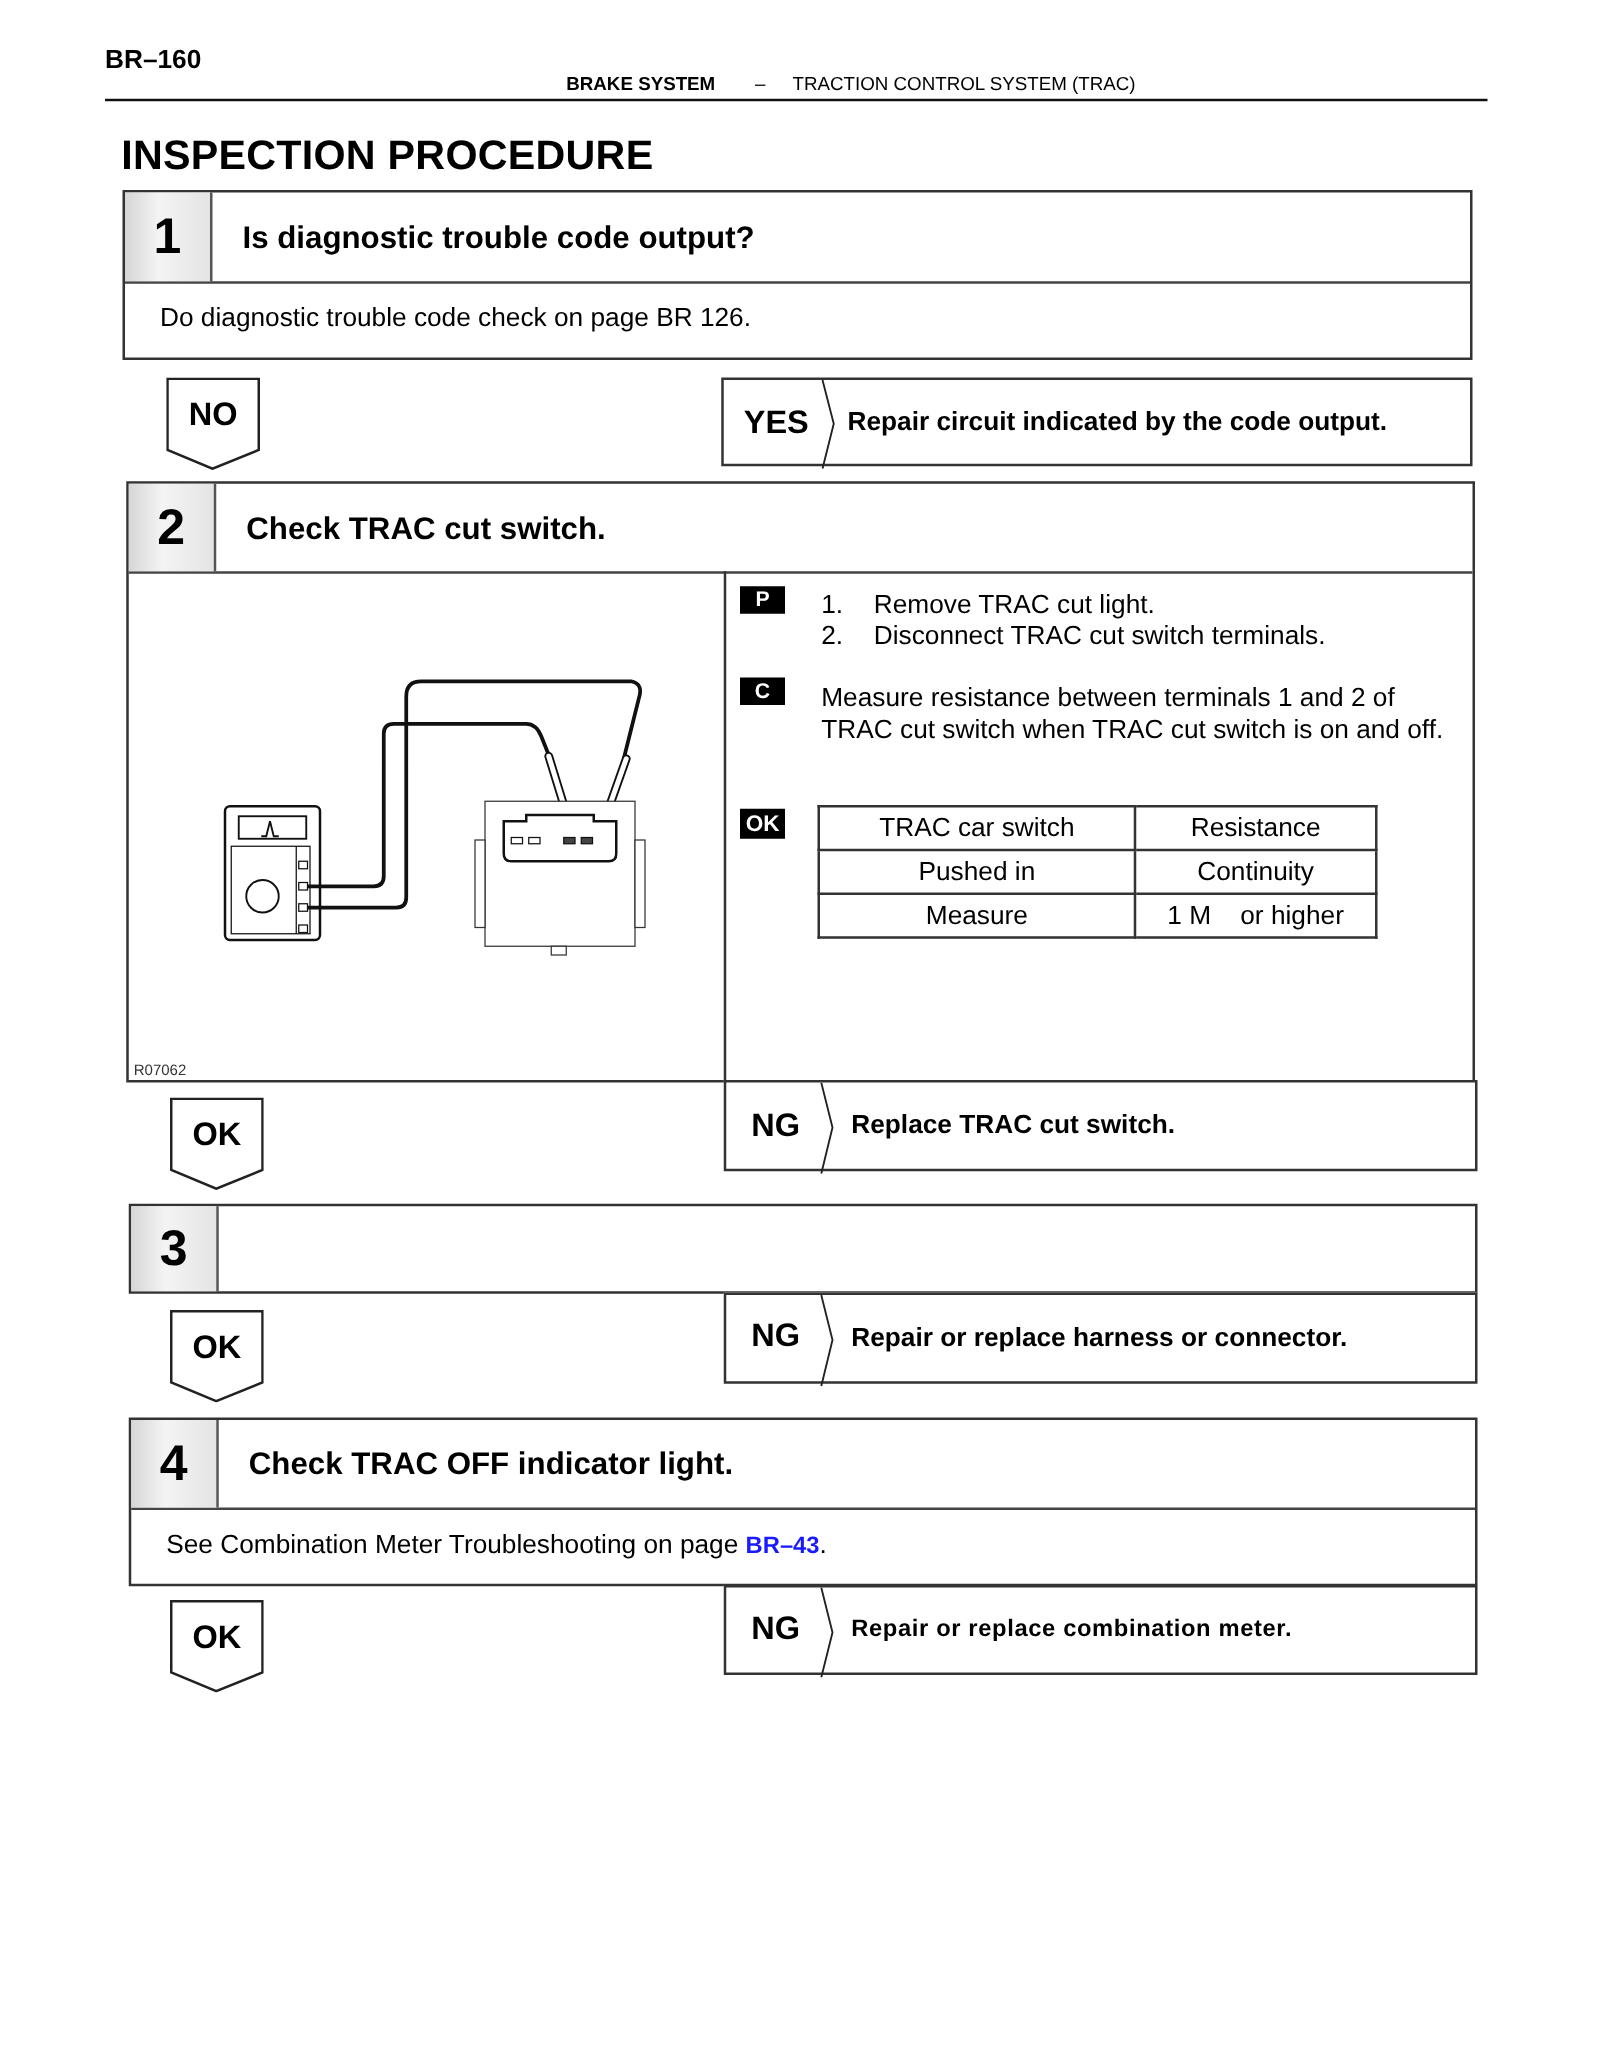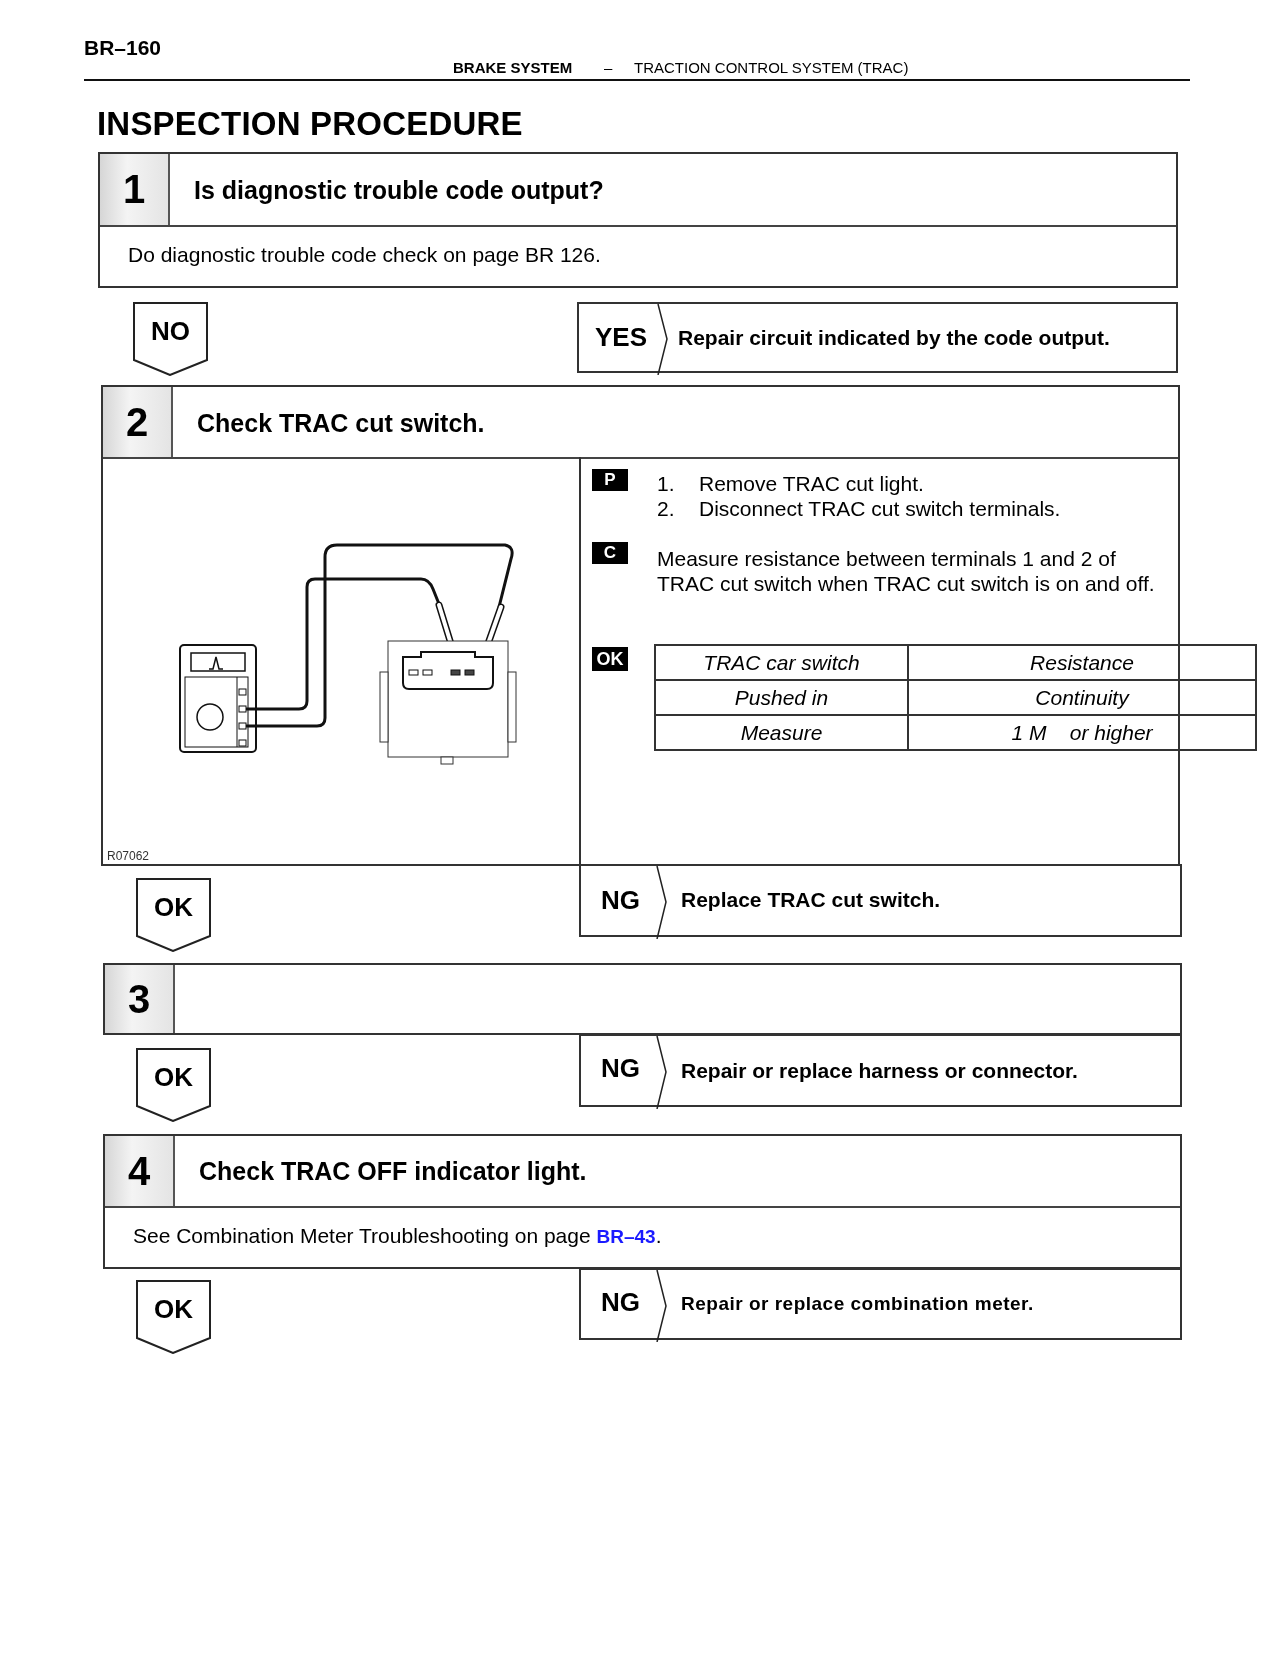--- a/index.html
+++ b/index.html
@@ -118,21 +118,21 @@
   <div class="badge" style="left:489px; top:82px; width:36px; height:22px;">P</div>
   <div class="instr" style="left:554px; top:84px;">
     <span class="n">1.</span><span>Remove TRAC cut light.</span>
   </div>
   <div class="instr" style="left:554px; top:109px;">
     <span class="n">2.</span><span>Disconnect TRAC cut switch terminals.</span>
   </div>
   <div class="badge" style="left:489px; top:155px; width:36px; height:22px;">C</div>
   <div class="instr" style="left:554px; top:159px; width:510px;">Measure resistance between terminals 1 and 2 of TRAC cut switch when TRAC cut switch is on and off.</div>
   <div class="badge" style="left:489px; top:260px; width:36px; height:24px; line-height:24px; font-size:18px;">OK</div>
-  <table class="spec" style="left:551px; top:257px; width:603px;font-style:italic;">
+  <table class="spec" style="left:551px; top:257px; width:448px;">
     <tbody>
         <tr>
       <td style="width:251px;">TRAC car switch</td>
       <td>Resistance</td>
     </tr>
     <tr>
       <td>Pushed in</td>
       <td>Continuity</td>
     </tr>
     <tr>

